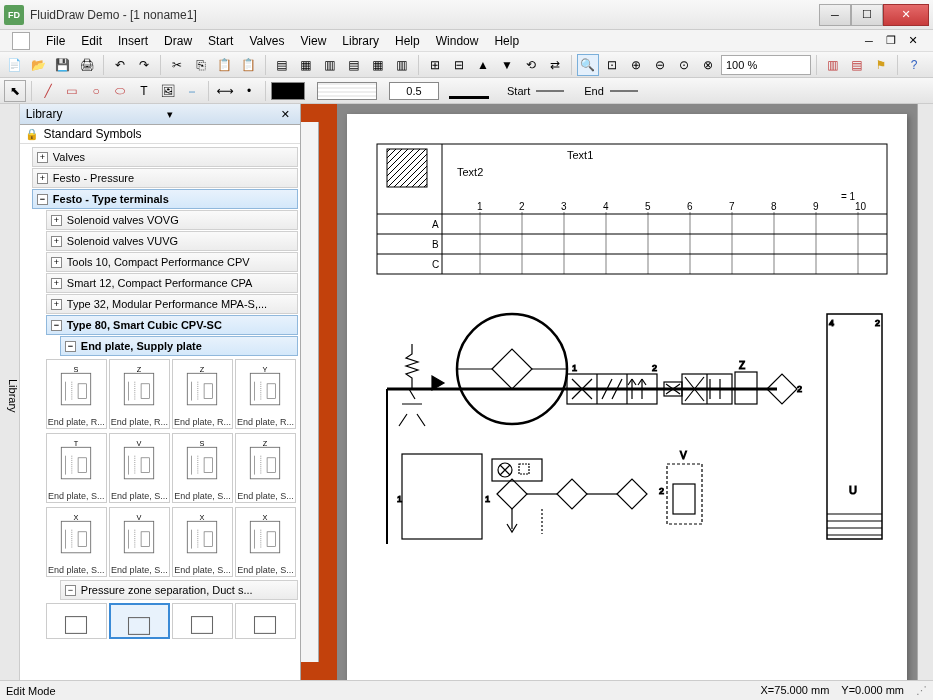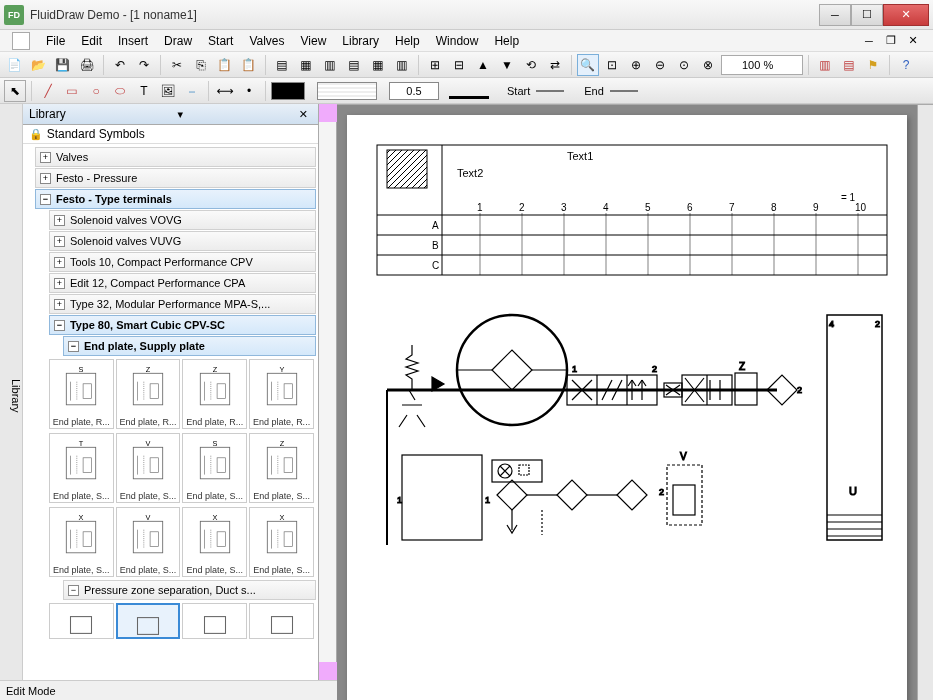--- a/index.html
+++ b/index.html
@@ -17,21 +17,21 @@
 .menubar { height: 22px; background: #f4f4f4; border-bottom: 1px solid #ddd; display: flex; align-items: center; padding: 0 12px; }
 .menubar .doc-icon { width: 18px; height: 18px; background: #fff; border: 1px solid #aaa; margin-right: 8px; }
 .menubar .menu-item { padding: 2px 8px; cursor: pointer; font-size: 12px; }
 .menubar .mdi-btns { margin-left: auto; display: flex; gap: 6px; font-size: 11px; }
 .menubar .mdi-btn { width: 16px; height: 14px; display: flex; align-items: center; justify-content: center; cursor: pointer; }
 
 
 .toolbar { height: 26px; background: linear-gradient(#f8f8f8,#e4e4e4); border-bottom: 1px solid #ccc; display: flex; align-items: center; padding: 0 4px; gap: 2px; }
 .tb-btn { width: 22px; height: 22px; display: flex; align-items: center; justify-content: center; cursor: pointer; border: 1px solid transparent; font-size: 12px; }
 .tb-sep { width: 1px; height: 20px; background: #ccc; margin: 0 3px; }
-.zoom-select { font-size: 11px; width: 82px; height: 20px; border: 1px solid #aaa; padding: 0 20px; }
+.zoom-select { font-size: 11px; width: 90px; height: 20px; border: 1px solid #aaa; padding: 0 4px; }
 .color-swatch { width: 34px; height: 18px; background: #000; border: 1px solid #888; }
 .line-width { width: 50px; font-size: 11px; height: 18px; border: 1px solid #888; text-align: center; }
 .line-style { width: 40px; height: 16px; border-bottom: 3px solid #000; }
 .arrow-label { font-size: 11px; margin: 0 4px; }
 .arrow-select { width: 30px; height: 16px; display: flex; align-items: center; }
 .arrow-select svg { width: 28px; height: 10px; }
 
 
 .main { display: flex; height: calc(700px - 30px - 22px - 26px - 26px - 20px); }
 .side-tab { width: 24px; background: #e8e8e8; border-right: 1px solid #ccc; writing-mode: vertical-rl; text-align: center; padding-top: 8px; font-size: 11px; }
@@ -52,21 +52,21 @@
 .expander { width: 11px; height: 11px; border: 1px solid #888; display: inline-flex; align-items: center; justify-content: center; font-size: 9px; margin-right: 5px; background: #fff; line-height: 1; }
 
 .thumb-grid { display: grid; grid-template-columns: repeat(4, 1fr); gap: 2px; padding: 2px 2px 2px 24px; }
 .thumb { border: 1px solid #ccc; background: #fff; height: 70px; display: flex; flex-direction: column; cursor: pointer; }
 .thumb.selected { border: 2px solid #3a8ad6; background: #e8f2fc; }
 .thumb-img { flex: 1; display: flex; align-items: center; justify-content: center; }
 .thumb-img svg { width: 42px; height: 42px; }
 .thumb-label { font-size: 9px; text-align: center; padding: 1px; white-space: nowrap; overflow: hidden; text-overflow: ellipsis; color: #333; }
 
 
-.canvas-area { flex: 1; display: flex; flex-direction: column; background: #f0abfc; position: relative; }
+.canvas-area { flex: 1; display: flex; flex-direction: row; background: #c2410c; position: relative; }
 .ruler-h { height: 18px; background: #f4f4f4; border-bottom: 1px solid #aaa; margin-left: 18px; }
 .ruler-v { width: 18px; background: #f4f4f4; border-right: 1px solid #aaa; position: absolute; left: 0; top: 18px; bottom: 18px; }
 .canvas-scroll { flex: 1; overflow: auto; margin-left: 18px; position: relative; background: #888; }
 .page { background: #fff; width: 560px; height: 600px; margin: 10px; box-shadow: 2px 2px 6px rgba(0,0,0,0.3); position: relative; }
 
 .vscroll { width: 16px; background: #e8e8e8; border-left: 1px solid #aaa; }
 
 
 .statusbar { height: 20px; background: #f0f0f0; border-top: 1px solid #ccc; display: flex; align-items: center; padding: 0 6px; font-size: 11px; }
 .statusbar .status-right { margin-left: auto; display: flex; gap: 12px; }
@@ -219,21 +219,21 @@
         <div class="tree-node level2">
           <span class="expander">+</span>
           <span>Solenoid valves VUVG</span>
         </div>
         <div class="tree-node level2">
           <span class="expander">+</span>
           <span>Tools 10, Compact Performance CPV</span>
         </div>
         <div class="tree-node level2">
           <span class="expander">+</span>
-          <span>Edit 12, Compact Performance CPA</span>
+          <span>Smart 12, Compact Performance CPA</span>
         </div>
         <div class="tree-node level2">
           <span class="expander">+</span>
           <span>Type 32, Modular Performance MPA-S,...</span>
         </div>
         <div class="tree-node level2 expanded-sel">
           <span class="expander">−</span>
           <span>Type 80, Smart Cubic CPV-SC</span>
         </div>
         <div class="tree-node level3 expanded-sel">

